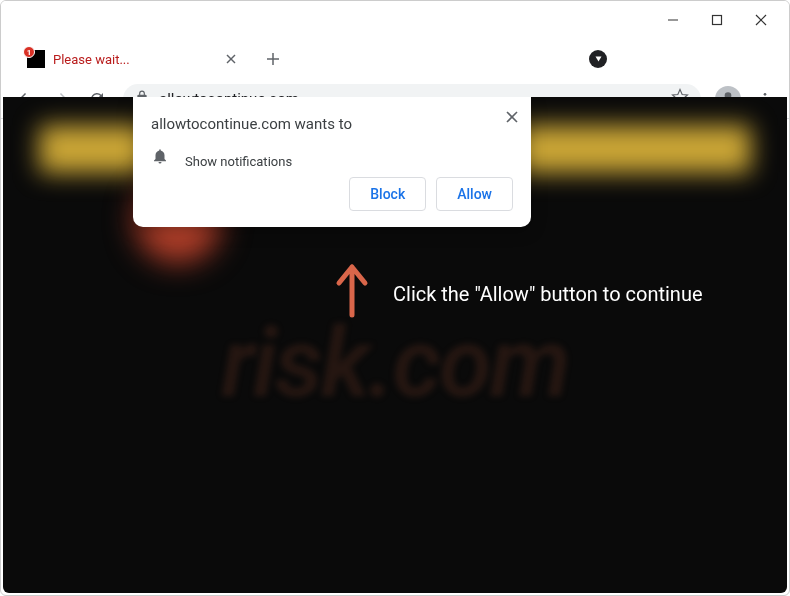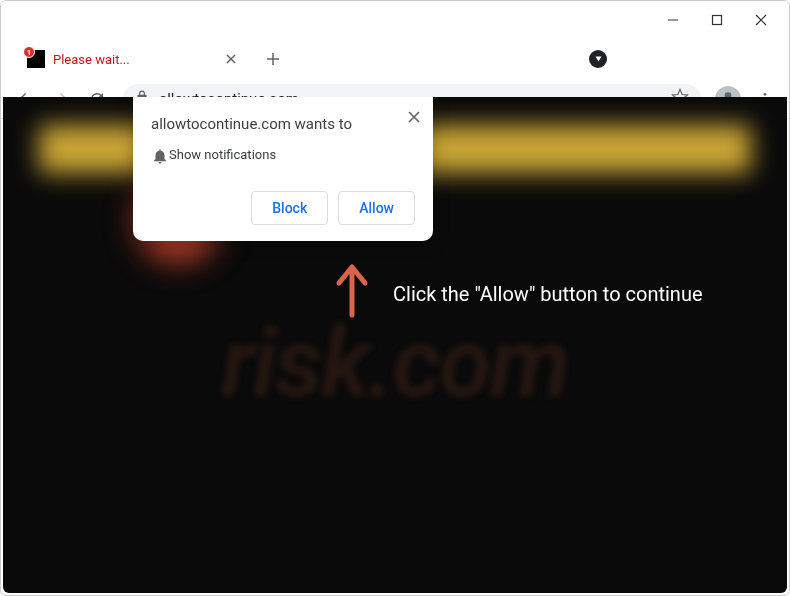--- a/index.html
+++ b/index.html
@@ -34,24 +34,24 @@
 
 
 .viewport { position: absolute; top: 96px; left: 2px; right: 2px; bottom: 2px; background: #0a0a0a; overflow: hidden; border-radius: 0 0 6px 6px; }
 
 
 .blur-banner { position: absolute; top: 28px; left: 36px; right: 36px; height: 48px; background: #cba636; filter: blur(12px); border-radius: 4px; }
 .blur-circle { position: absolute; top: 78px; left: 130px; width: 90px; height: 90px; background: radial-gradient(circle, #b8432c 30%, #8a2e1f 70%); border-radius: 50%; filter: blur(14px); }
 .watermark { position: absolute; top: 210px; left: 0; right: 0; text-align: center; font-size: 96px; font-weight: 600; color: rgba(120, 60, 40, 0.25); letter-spacing: -2px; filter: blur(3px); font-style: italic; }
 
 
-.prompt { position: absolute; top: 0; left: 130px; width: 300px; background: #fff; border-radius: 0 0 10px 10px; box-shadow: 0 4px 16px rgba(0,0,0,0.3); padding: 18px 18px 16px 18px; }
+.prompt { position: absolute; top: 0; left: 130px; width: 398px; background: #fff; border-radius: 0 0 10px 10px; box-shadow: 0 4px 16px rgba(0,0,0,0.3); padding: 18px 18px 16px 18px; }
 .prompt-close { position: absolute; top: 12px; right: 12px; color: #5f6368; }
 .prompt-title { font-size: 15px; color: #3c4043; margin-bottom: 14px; }
-.prompt-row { display: flex; align-items: flex-start; margin-bottom: 22px; }
+.prompt-row { display: flex; align-items: flex-end; gap: 16px; margin-bottom: 8px; }
 .bell { color: #5f6368; flex-shrink: 0; }
 .prompt-label { font-size: 13px; color: #3c4043; }
 .prompt-actions { display: flex; justify-content: flex-end; gap: 10px; }
 .prompt-btn { padding: 8px 20px; border: 1px solid #dadce0; border-radius: 4px; background: #fff; color: #1a73e8; font-size: 14px; font-weight: 500; }
 
 
 .arrow { position: absolute; top: 164px; left: 330px; color: #d9664a; }
 .instruction { position: absolute; top: 185px; left: 390px; color: #fff; font-size: 20px; }
 </style>
 </head>

